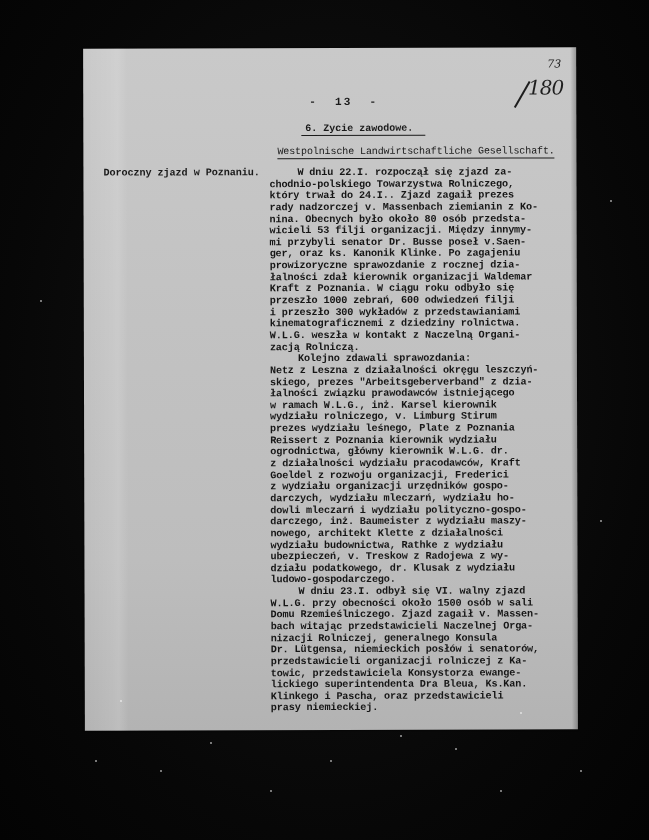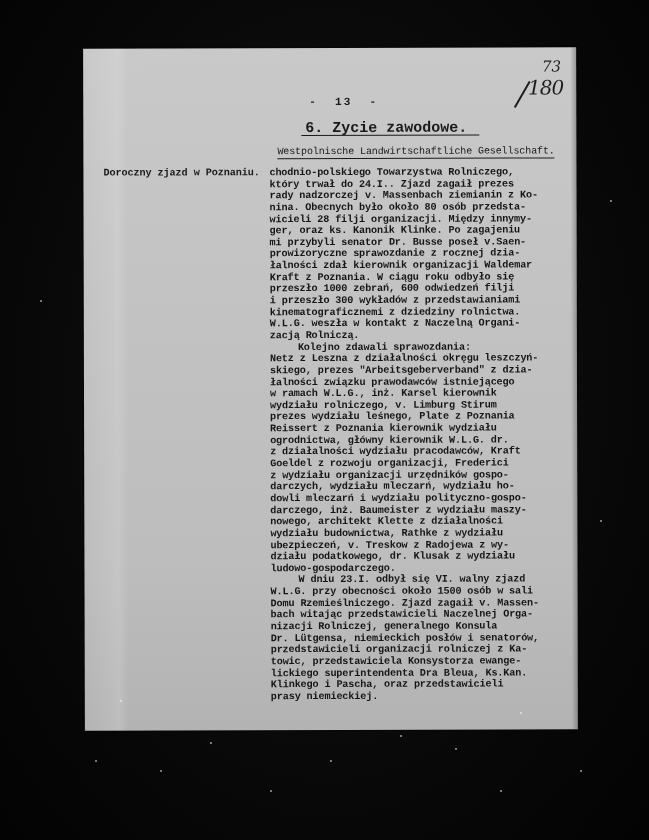--- a/index.html
+++ b/index.html
@@ -45,21 +45,21 @@
       top: 10px;
       width: 60px;
       height: 52px;
       font-family: "DejaVu Serif", serif;
       font-style: italic;
       color: #1e1e1e;
     }
     .folio .new {
       position: absolute;
       right: 14px; top: 0px;
-      font-size: 15px;
+      font-size: 11px;
       margin-left: 48px;
     }
     .folio .old {
       position: absolute;
       right: 12px; top: 18px;
       font-size: 20px;
       letter-spacing: -1px;
     }
     .folio .strike {
       position: absolute;
@@ -75,21 +75,21 @@
       font-size: 11px;
       font-weight: bold;
       color: #1a1a1a;
       letter-spacing: 2px;
       white-space: pre;
     }
     .section-title {
       position: absolute;
       left: 218px;
       top: 74px;
-      font-size: 15px;
+      font-size: 10px;
       font-weight: bold;
       color: #1a1a1a;
       border-bottom: 1.5px solid #1a1a1a;
       padding: 0 12px 0 4px;
       line-height: 13px;
     }
     .org-title {
       position: absolute;
       left: 194px;
       top: 97px;
@@ -164,27 +164,28 @@
 
   <div class="page-num">-  13  -</div>
 
   <div class="section-title">6. Zycie zawodowe.</div>
 
   <div class="org-title">Westpolnische Landwirtschaftliche Gesellschaft.</div>
 
   <div class="margin-note">Doroczny zjazd w Poznaniu.</div>
 
   <div class="body-text" id="body-text">
+      <span class="line indent">W dniu 22.I. rozpoczął się zjazd za-</span>
       <span class="line">chodnio-polskiego Towarzystwa Rolniczego,</span>
       <span class="line">który trwał do 24.I.. Zjazd zagaił prezes</span>
       <span class="line">rady nadzorczej v. Massenbach ziemianin z Ko-</span>
       <span class="line">nina. Obecnych było około 80 osób przedsta-</span>
-      <span class="line">wicieli 28 filji organizacji. Między innymy-</span>
+      <span class="line">wicieli 53 filji organizacji. Między innymy-</span>
+      <span class="line">mi przybyli senator Dr. Busse poseł v.Saen-</span>
       <span class="line">ger, oraz ks. Kanonik Klinke. Po zagajeniu</span>
-      <span class="line">mi przybyli senator Dr. Busse poseł v.Saen-</span>
       <span class="line">prowizoryczne sprawozdanie z rocznej dzia-</span>
       <span class="line">łalności zdał kierownik organizacji Waldemar</span>
       <span class="line">Kraft z Poznania. W ciągu roku odbyło się</span>
       <span class="line">przeszło 1000 zebrań, 600 odwiedzeń filji</span>
       <span class="line">i przeszło 300 wykładów z przedstawianiami</span>
       <span class="line">kinematograficznemi z dziedziny rolnictwa.</span>
       <span class="line">W.L.G. weszła w kontakt z Naczelną Organi-</span>
       <span class="line">zacją Rolniczą.</span>
       <span class="line indent">Kolejno zdawali sprawozdania:</span>
       <span class="line">Netz z Leszna z działalności okręgu leszczyń-</span>

